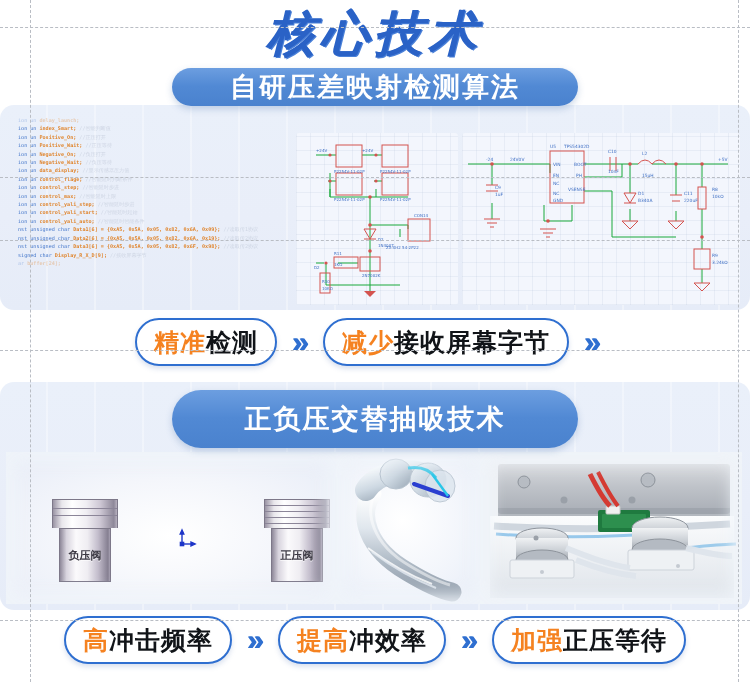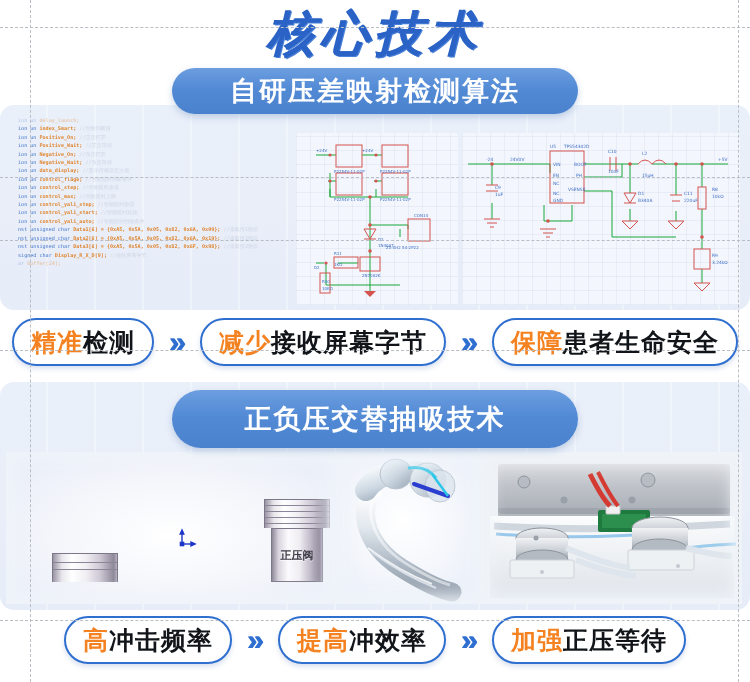--- a/index.html
+++ b/index.html
@@ -287,20 +287,23 @@
 </div>
 
 <div class="panel" id="panel2" style="left:0;top:382px;width:750px;height:228px;"></div>
 
 <div class="shot" id="cadscene" style="left:6px;top:452px;width:330px;height:152px;">
   <div class="valve" style="left:46px;">
     <div class="cap">
         <b style="top:8px"></b>
         <b style="top:15px"></b>
       </div>
+    <div class="body">
+      <span class="lbl">负压阀</span>
+    </div>
   </div>
   <div class="valve" style="left:258px;">
     <div class="cap">
         <b style="top:5px"></b>
         <b style="top:11px"></b>
         <b style="top:17px"></b>
         <b style="top:23px"></b>
       </div>
     <div class="body">
       <span class="lbl">正压阀</span>
@@ -397,43 +400,39 @@
     </g>
     <circle cx="56" cy="86" r="2.5" fill="#9aa0a8"></circle>
     <circle cx="62" cy="120" r="2" fill="#c4cad1"></circle>
     <circle cx="198" cy="114" r="2" fill="#c4cad1"></circle>
   </svg>
   <div class="softedge"></div>
 </div>
 
 <div id="maintitle">核心技术</div>
 
-<div class="banner" style="left:172px;top:68px;width:406px;height:46px;">
+<div class="banner" style="left:172px;top:68px;width:406px;height:38px;">
   <span>自研压差映射检测算法</span>
 </div>
 
 <div class="banner" style="left:172px;top:390px;width:406px;height:58px;">
   <span>正负压交替抽吸技术</span>
 </div>
 
 <div class="badgerow" id="badgerow1" style="top:318px;">
   <div class="badge">
     <span class="hl">精准</span>
       <span>检测</span>
   </div>
   <span class="chev">»</span>
   <div class="badge">
     <span class="hl">减少</span>
       <span>接收屏幕字节</span>
   </div>
   <span class="chev">»</span>
-  <div class="badge">
-    <span class="hl">保障</span>
-      <span>患者生命安全</span>
-  </div>
 </div>
 
 <div class="badgerow" id="badgerow2" style="top:616px;">
   <div class="badge">
     <span class="hl">高</span>
       <span>冲击频率</span>
   </div>
   <span class="chev">»</span>
   <div class="badge">
     <span class="hl">提高</span>

